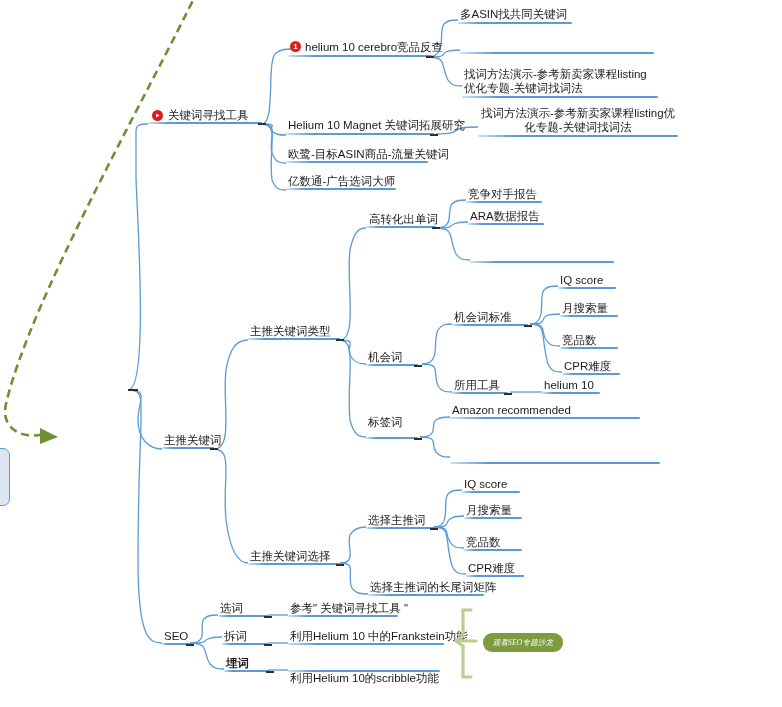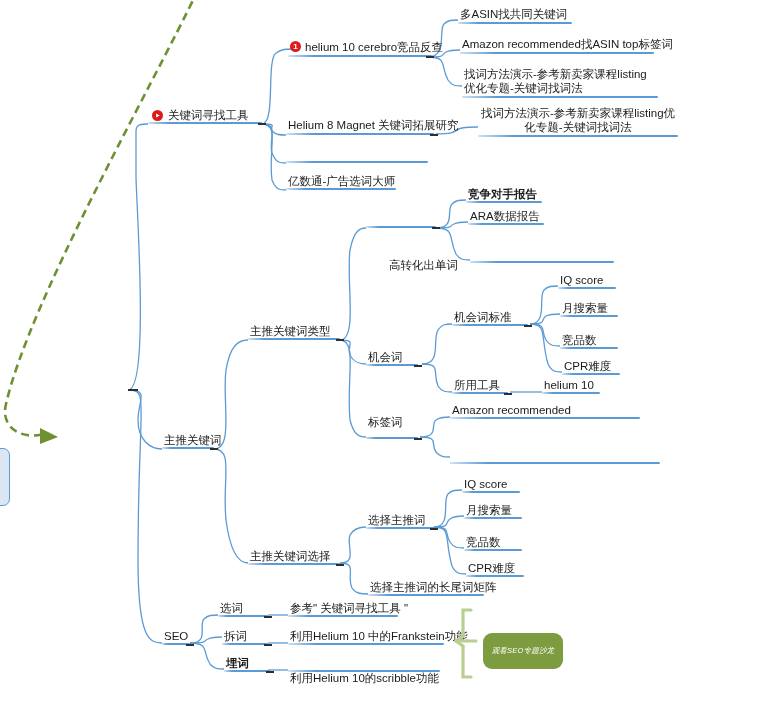--- a/index.html
+++ b/index.html
@@ -170,67 +170,67 @@
     <span>1</span>
   </div>
   <div class="ul soft" style="left:288px;top:55px;width:144px;"></div>
   <div class="stub" style="left:426px;top:56px;width:8px;"></div>
 
   <div class="node" style="left:460px;top:7px;">
     <span class="txt">多ASIN找共同关键词</span>
   </div>
   <div class="ul soft" style="left:458px;top:22px;width:114px;"></div>
 
-  <div class="node" style="left:462px;top:37px;">
-    <span class="txt">Amazon recommended找ASIN top标签词</span>
-  </div>
   <div class="ul soft" style="left:460px;top:52px;width:194px;"></div>
 
   <div class="node wrap" style="left:464px;top:67px;width:194px;text-align:left;">
     <span class="txt">找词方法演示-参考新卖家课程listing优化专题-关键词找词法</span>
   </div>
   <div class="ul soft" style="left:462px;top:96px;width:196px;"></div>
 
   <div class="node" style="left:288px;top:118px;">
-    <span class="txt">Helium 8 Magnet 关键词拓展研究</span>
+    <span class="txt">Helium 10 Magnet 关键词拓展研究</span>
   </div>
   <div class="ul soft" style="left:286px;top:133px;width:148px;"></div>
   <div class="stub" style="left:430px;top:134px;width:8px;"></div>
 
   <div class="node wrap" style="left:480px;top:106px;width:196px;text-align:center;">
     <span class="txt">找词方法演示-参考新卖家课程listing优化专题-关键词找词法</span>
   </div>
   <div class="ul soft" style="left:478px;top:135px;width:200px;"></div>
 
+  <div class="node" style="left:288px;top:147px;">
+    <span class="txt">欧鹭-目标ASIN商品-流量关键词</span>
+  </div>
   <div class="ul soft" style="left:286px;top:161px;width:142px;"></div>
 
   <div class="node" style="left:288px;top:174px;">
     <span class="txt">亿数通-广告选词大师</span>
   </div>
   <div class="ul soft" style="left:286px;top:188px;width:110px;"></div>
 
   <div class="node" style="left:164px;top:433px;">
     <span class="txt">主推关键词</span>
   </div>
   <div class="ul soft" style="left:162px;top:447px;width:52px;"></div>
   <div class="stub" style="left:210px;top:448px;width:8px;"></div>
 
   <div class="node" style="left:250px;top:324px;">
     <span class="txt">主推关键词类型</span>
   </div>
   <div class="ul soft" style="left:248px;top:338px;width:92px;"></div>
   <div class="stub" style="left:336px;top:339px;width:8px;"></div>
 
-  <div class="node" style="left:389px;top:212px;margin-top:46px;">
+  <div class="node" style="left:369px;top:212px;">
     <span class="txt">高转化出单词</span>
   </div>
   <div class="ul soft" style="left:366px;top:226px;width:70px;"></div>
   <div class="stub" style="left:432px;top:227px;width:8px;"></div>
 
-  <div class="node" style="left:468px;top:187px;font-weight:bold;">
+  <div class="node" style="left:468px;top:187px;">
     <span class="txt">竞争对手报告</span>
   </div>
   <div class="ul soft" style="left:466px;top:201px;width:76px;"></div>
 
   <div class="node" style="left:470px;top:209px;">
     <span class="txt">ARA数据报告</span>
   </div>
   <div class="ul soft" style="left:468px;top:223px;width:76px;"></div>
 
   <div class="ul soft" style="left:470px;top:261px;width:144px;"></div>
@@ -369,17 +369,17 @@
 
   <svg class="lines" viewBox="0 0 782 707">
     <g fill="none" stroke="#b9cf92" stroke-width="3.2" stroke-linecap="round">
       <path d="M471,610 L463,610 L463,636"></path>
       <path d="M463,636 L456,641 L463,646"></path>
       <path d="M463,646 L463,677 L471,677"></path>
       <path d="M456,641 L476,641"></path>
     </g>
   </svg>
 
-  <div class="badge" style="left:483px;top:633px;width:80px;height:36px;">
+  <div class="badge" style="left:483px;top:633px;width:80px;height:19px;font-family:Liberation Serif, serif;">
     <span>观看SEO专题沙龙</span>
   </div>
 
 </div>
 
 </body></html>

